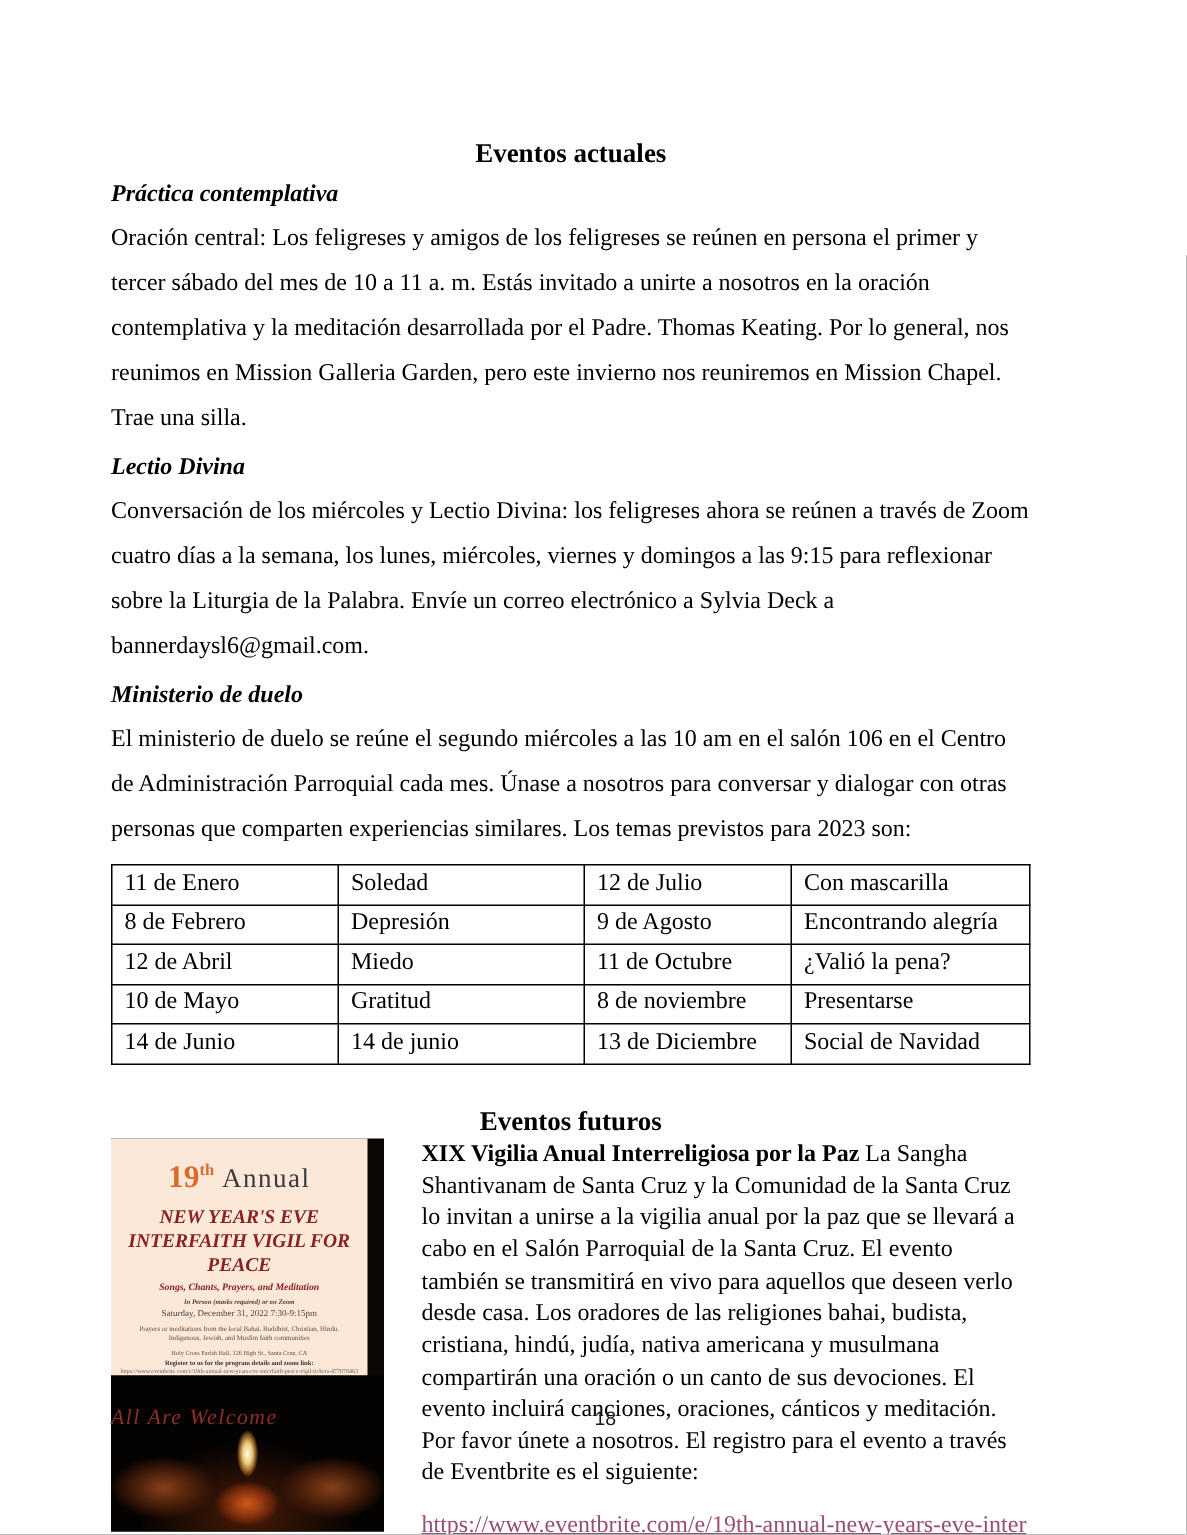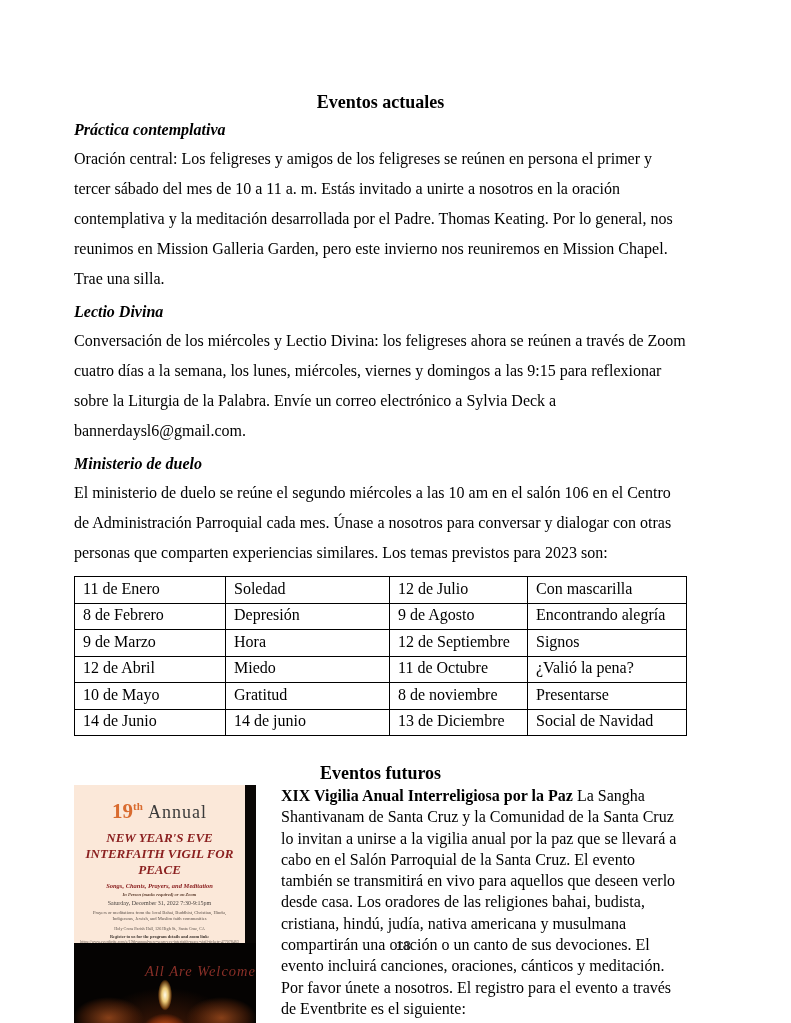--- a/index.html
+++ b/index.html
@@ -74,21 +74,21 @@
     background:
       radial-gradient(ellipse 9px 20px at 50% 50%, #fffbe8 0%, rgba(255,219,130,0.92) 35%, rgba(255,150,40,0.35) 68%, transparent 78%),
       radial-gradient(ellipse 26px 18px at 50% 82%, rgba(225,95,30,0.9) 0%, rgba(160,55,12,0.5) 60%, transparent 82%),
       radial-gradient(ellipse 44px 26px at 19% 72%, rgba(165,78,30,0.8) 0%, rgba(95,38,10,0.45) 58%, transparent 80%),
       radial-gradient(ellipse 44px 26px at 81% 72%, rgba(165,78,30,0.8) 0%, rgba(95,38,10,0.45) 58%, transparent 80%),
       radial-gradient(ellipse 85px 55px at 50% 88%, rgba(85,32,8,0.85) 0%, transparent 85%),
       #050302;
   }
   .welcome {
     position:absolute; top:20px; left:0; width:100%;
-    text-align:right; color:#8b3028; font-style:italic;
+    text-align:left; color:#8b3028; font-style:italic;
     font-size:14.5px; letter-spacing:1px;
   }
   
   .future-text { width:427px; font-size:16px; line-height:21.3px; }
   .event-lead { font-weight:bold;margin-top:40px; }
   .event-link-wrap { margin-top:13px; }
   a.event-link {
     color:#954f72; text-decoration:underline;
     overflow-wrap:anywhere; word-break:break-all;
   }
@@ -121,26 +121,20 @@
           <td class="col1">11 de Enero</td>
           <td class="col2">Soledad</td>
           <td class="col3">12 de Julio</td>
           <td class="col4">Con mascarilla</td>
         </tr>
         <tr>
           <td>8 de Febrero</td>
           <td>Depresión</td>
           <td>9 de Agosto</td>
           <td>Encontrando alegría</td>
-        </tr>
-        <tr>
-          <td>9 de Marzo</td>
-          <td>Hora</td>
-          <td>12 de Septiembre</td>
-          <td>Signos</td>
         </tr>
         <tr>
           <td>12 de Abril</td>
           <td>Miedo</td>
           <td>11 de Octubre</td>
           <td>¿Valió la pena?</td>
         </tr>
         <tr>
           <td>10 de Mayo</td>
           <td>Gratitud</td>

